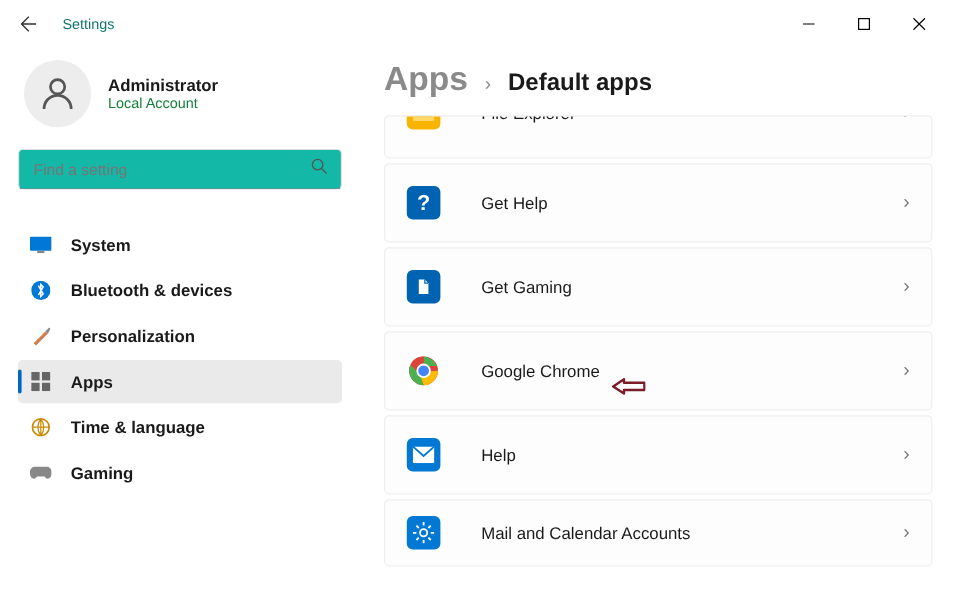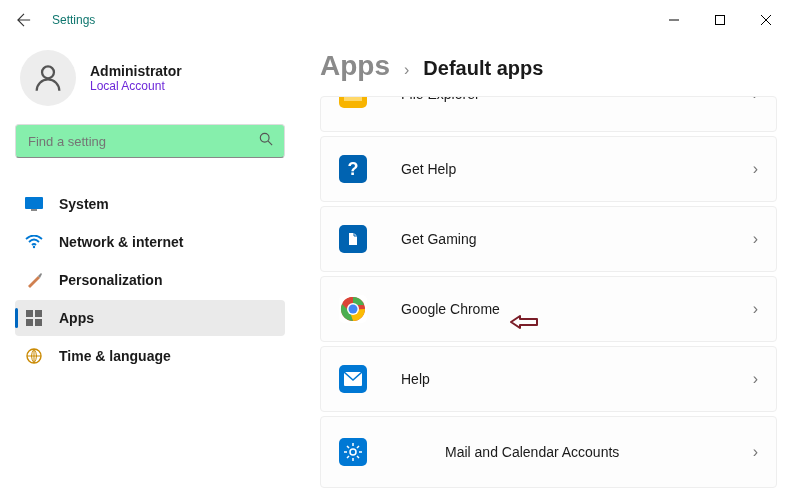--- a/index.html
+++ b/index.html
@@ -11,43 +11,43 @@
     .window-controls { margin-left: auto; display: flex; }
     .win-btn { width: 46px; height: 32px; display: flex; align-items: center; justify-content: center; cursor: pointer; }
     
     .container { display: flex; height: calc(100% - 40px); }
     
     .sidebar { width: 300px; padding: 10px 15px 0 15px; overflow: hidden; }
     .account { display: flex; align-items: center; margin-bottom: 18px; padding-left: 5px; }
     .avatar { width: 56px; height: 56px; background: #ededed; border-radius: 50%; display: flex; align-items: center; justify-content: center; }
     .account-text { margin-left: 14px; }
     .acct-name { font-size: 14px; font-weight: 600; color: #1a1a1a; }
-    .acct-sub { font-size: 12px; color: #6d28d9; }
+    .acct-sub { font-size: 12px; color: #15803d; }
     
     .search-box { position: relative; margin-bottom: 28px; }
-    .search-box input { width: 100%; height: 34px; padding: 0 38px 0 12px; border: 1px solid #ddd; border-bottom: 1px solid #888; border-radius: 4px; font-size: 13px; background: #86efac; }
+    .search-box input { width: 100%; height: 34px; padding: 0 38px 0 12px; border: 1px solid #ddd; border-bottom: 1px solid #888; border-radius: 4px; font-size: 13px; background: #14b8a6; }
     .search-icon { position: absolute; right: 12px; top: 50%; transform: translateY(-50%); }
     
     .nav { list-style: none; font-weight: bold; }
     .nav-item { display: flex; align-items: center; height: 36px; padding: 0 10px; border-radius: 4px; margin: 2px 0; cursor: pointer; font-size: 14px; color: #1a1a1a; position: relative; }
     .nav-item.active { background: #eaeaea; }
     .nav-item.active::before { content: ''; position: absolute; left: 0; top: 8px; bottom: 8px; width: 3px; background: #0067c0; border-radius: 2px; }
     .nav-icon { width: 18px; height: 18px; margin-right: 16px; display: flex; align-items: center; justify-content: center; flex-shrink: 0; }
     
     .main { flex: 1; padding: 10px 20px 0 20px; overflow: hidden; }
     .breadcrumb { display: flex; align-items: baseline; gap: 14px; margin-bottom: 14px; }
     .crumb-parent { font-size: 28px; font-weight: 600; color: #8a8a8a; cursor: pointer; }
     .crumb-sep { font-size: 16px; color: #8a8a8a; }
     .crumb-current { font-size: 20px; font-weight: 600; color: #1a1a1a; text-align: right; }
     
     .app-list { display: flex; flex-direction: column; gap: 4px; }
     .app-card { display: flex; align-items: center; height: 66px; background: #fdfdfd; border: 1px solid #eee; border-radius: 4px; padding: 0 18px; cursor: pointer; }
     .app-card.partial { height: 36px; align-items: flex-start; padding-top: 0; overflow: hidden; }
     .app-card.partial .app-inner { display:flex; align-items:center; height: 66px; margin-top: -36px; width: 100%; }
-    .app-card.bottom-partial { height: 72px; gap: 44px; }
+    .app-card.bottom-partial { height: 56px; }
     .app-icon { width: 28px; height: 28px; border-radius: 5px; display: flex; align-items: center; justify-content: center; flex-shrink: 0; margin-right: 18px; }
     .app-name { font-size: 14px; color: #1a1a1a; margin-left: 16px; }
     .card-chevron { margin-left: auto; color: #777; }
     
     .annotation-arrow { position: absolute; left: 510px; top: 314px; }
   </style>
 </head>
 <body>
 
 <div class="titlebar">
@@ -106,26 +106,26 @@
         <span class="nav-icon">
             <svg width="18" height="14" viewBox="0 0 18 14">
               <rect x="0" y="0" width="18" height="12" rx="1" fill="#0078d4"></rect>
               <rect x="6" y="12" width="6" height="2" fill="#888"></rect>
             </svg>
           </span>
         <span>System</span>
       </li>
       <li class="nav-item">
         <span class="nav-icon">
-            <svg width="18" height="14" viewBox="0 0 18 14">
-              <path d="M1 4 Q9 -3 17 4 M4 7 Q9 2 14 7 M7 10 Q9 8 11 10" stroke="#0078d4" stroke-width="1.8" fill="none"></path>
-              <circle cx="9" cy="12" r="1.2" fill="#0078d4"></circle>
-            </svg>
-          </span>
-        <span>Network &amp; internet</span>
+            <svg width="16" height="16" viewBox="0 0 16 16">
+              <circle cx="8" cy="8" r="8" fill="#0078d4"></circle>
+              <path d="M6 4 L10 11 L8 13 V3 L10 5 L6 12" stroke="#fff" stroke-width="1.2" fill="none"></path>
+            </svg>
+          </span>
+        <span>Bluetooth &amp; devices</span>
       </li>
       <li class="nav-item">
         <span class="nav-icon">
             <svg width="18" height="18" viewBox="0 0 18 18">
               <path d="M3 15 L13 5 L15 7 L5 17 Z" fill="#d08050"></path>
               <path d="M13 5 L16 2 L17 3 L15 7" fill="#888"></path>
             </svg>
           </span>
         <span>Personalization</span>
       </li>
@@ -141,20 +141,28 @@
         <span>Apps</span>
       </li>
       <li class="nav-item">
         <span class="nav-icon">
             <svg width="16" height="16" viewBox="0 0 16 16">
               <circle cx="8" cy="8" r="7" fill="none" stroke="#ca8a04" stroke-width="1.4"></circle>
               <path d="M1 8 H15 M8 1 V15 M8 1 Q3 8 8 15 M8 1 Q13 8 8 15" stroke="#ca8a04" stroke-width="1" fill="none"></path>
             </svg>
           </span>
         <span>Time &amp; language</span>
+      </li>
+      <li class="nav-item">
+        <span class="nav-icon">
+            <svg width="18" height="14" viewBox="0 0 18 14">
+              <path d="M4 2 h10 a4 4 0 0 1 4 4 v2 a4 4 0 0 1 -4 4 l-2 -2 h-6 l-2 2 a4 4 0 0 1 -4 -4 v-2 a4 4 0 0 1 4 -4" fill="#888"></path>
+            </svg>
+          </span>
+        <span>Gaming</span>
       </li>
     </ul>
   </aside>
 
   <main class="main">
     <div class="breadcrumb">
       <span class="crumb-parent">Apps</span>
       <span class="crumb-sep">›</span>
       <span class="crumb-current">Default apps</span>
     </div>

